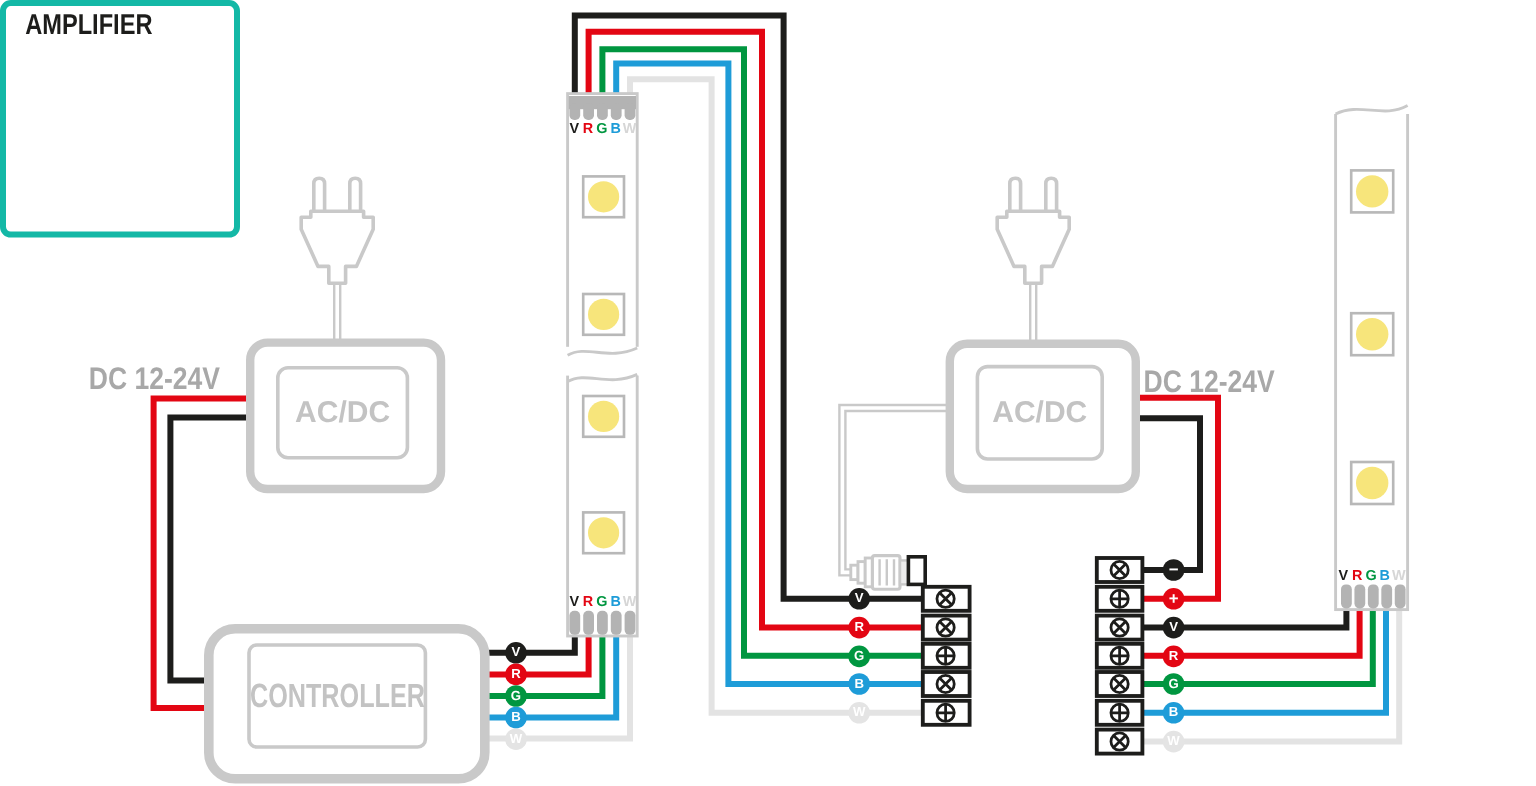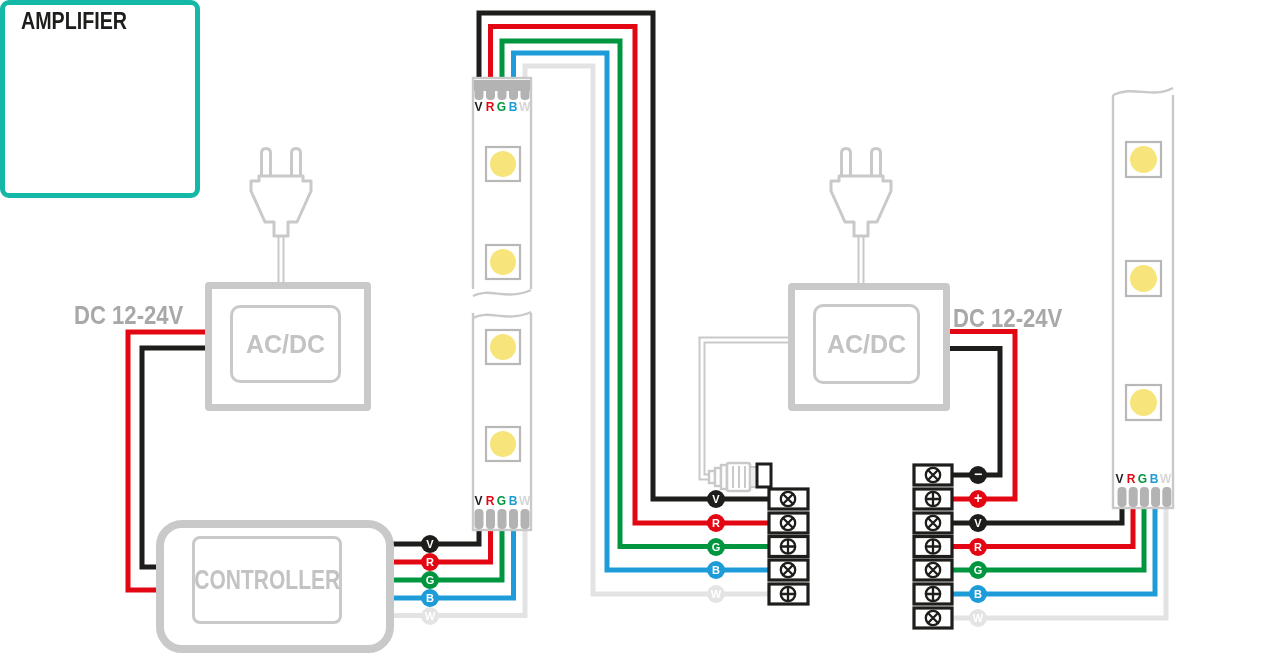--- a/index.html
+++ b/index.html
@@ -1,28 +1,28 @@
 <!DOCTYPE html>
 <html><head>
 <meta charset="utf-8">
 <style>
   html,body{margin:0;padding:0;background:#fff;}
   #stage{position:relative;width:1280px;height:655px;background:#fff;overflow:hidden;
          font-family:"Liberation Sans", sans-serif;}
   svg{position:absolute;left:0;top:0;}
   #svg-under{z-index:1;}
-  .device{position:absolute;background:#fff;border:7px solid #c9c9c9;border-radius:4px;z-index:2;}
+  .device{position:absolute;background:#fff;border:7px solid #c9c9c9;border-radius:18px;z-index:2;}
   .device .inner{position:absolute;border:3px solid #c9c9c9;border-radius:10px;
       display:flex;align-items:center;justify-content:center;
       color:#c3c3c3;font-weight:bold;}
   #acdc-left{left:205px;top:282px;width:152px;height:115px;}
   #acdc-left .inner{left:18px;top:16px;width:105px;height:72px;font-size:25px;}
   #acdc-right{left:788px;top:283px;width:148px;height:114px;}
   #acdc-right .inner{left:18px;top:14px;width:101px;height:74px;font-size:25px;}
-  #controller{left:156px;top:520px;width:222px;height:117px;border-width:8px;border-radius:26px;}
+  #controller{left:170px;top:520px;width:222px;height:117px;border-width:8px;border-radius:26px;}
   #controller .inner{left:28px;top:8px;width:144px;height:82px;border-radius:8px;font-size:28px;}
   #controller .inner span{transform:scaleX(.75);white-space:nowrap;}
   #amplifier{left:766px;top:451px;width:190px;height:188px;border:5px solid #14b8a6;border-radius:9px;z-index:2;}
   #amp-title{position:absolute;left:21px;top:7px;color:#1d1d1b;font-weight:bold;font-size:24px;
       transform:scaleX(.82);transform-origin:left top;white-space:nowrap;}
   #svg-over{z-index:3;}
   .pwr-label{position:absolute;color:#a8a8a8;font-weight:bold;font-size:26px;white-space:nowrap;
       transform:scaleX(.85);transform-origin:left top;z-index:4;}
   #pwr-left{left:74px;top:300px;}
   #pwr-right{left:953px;top:303px;}

